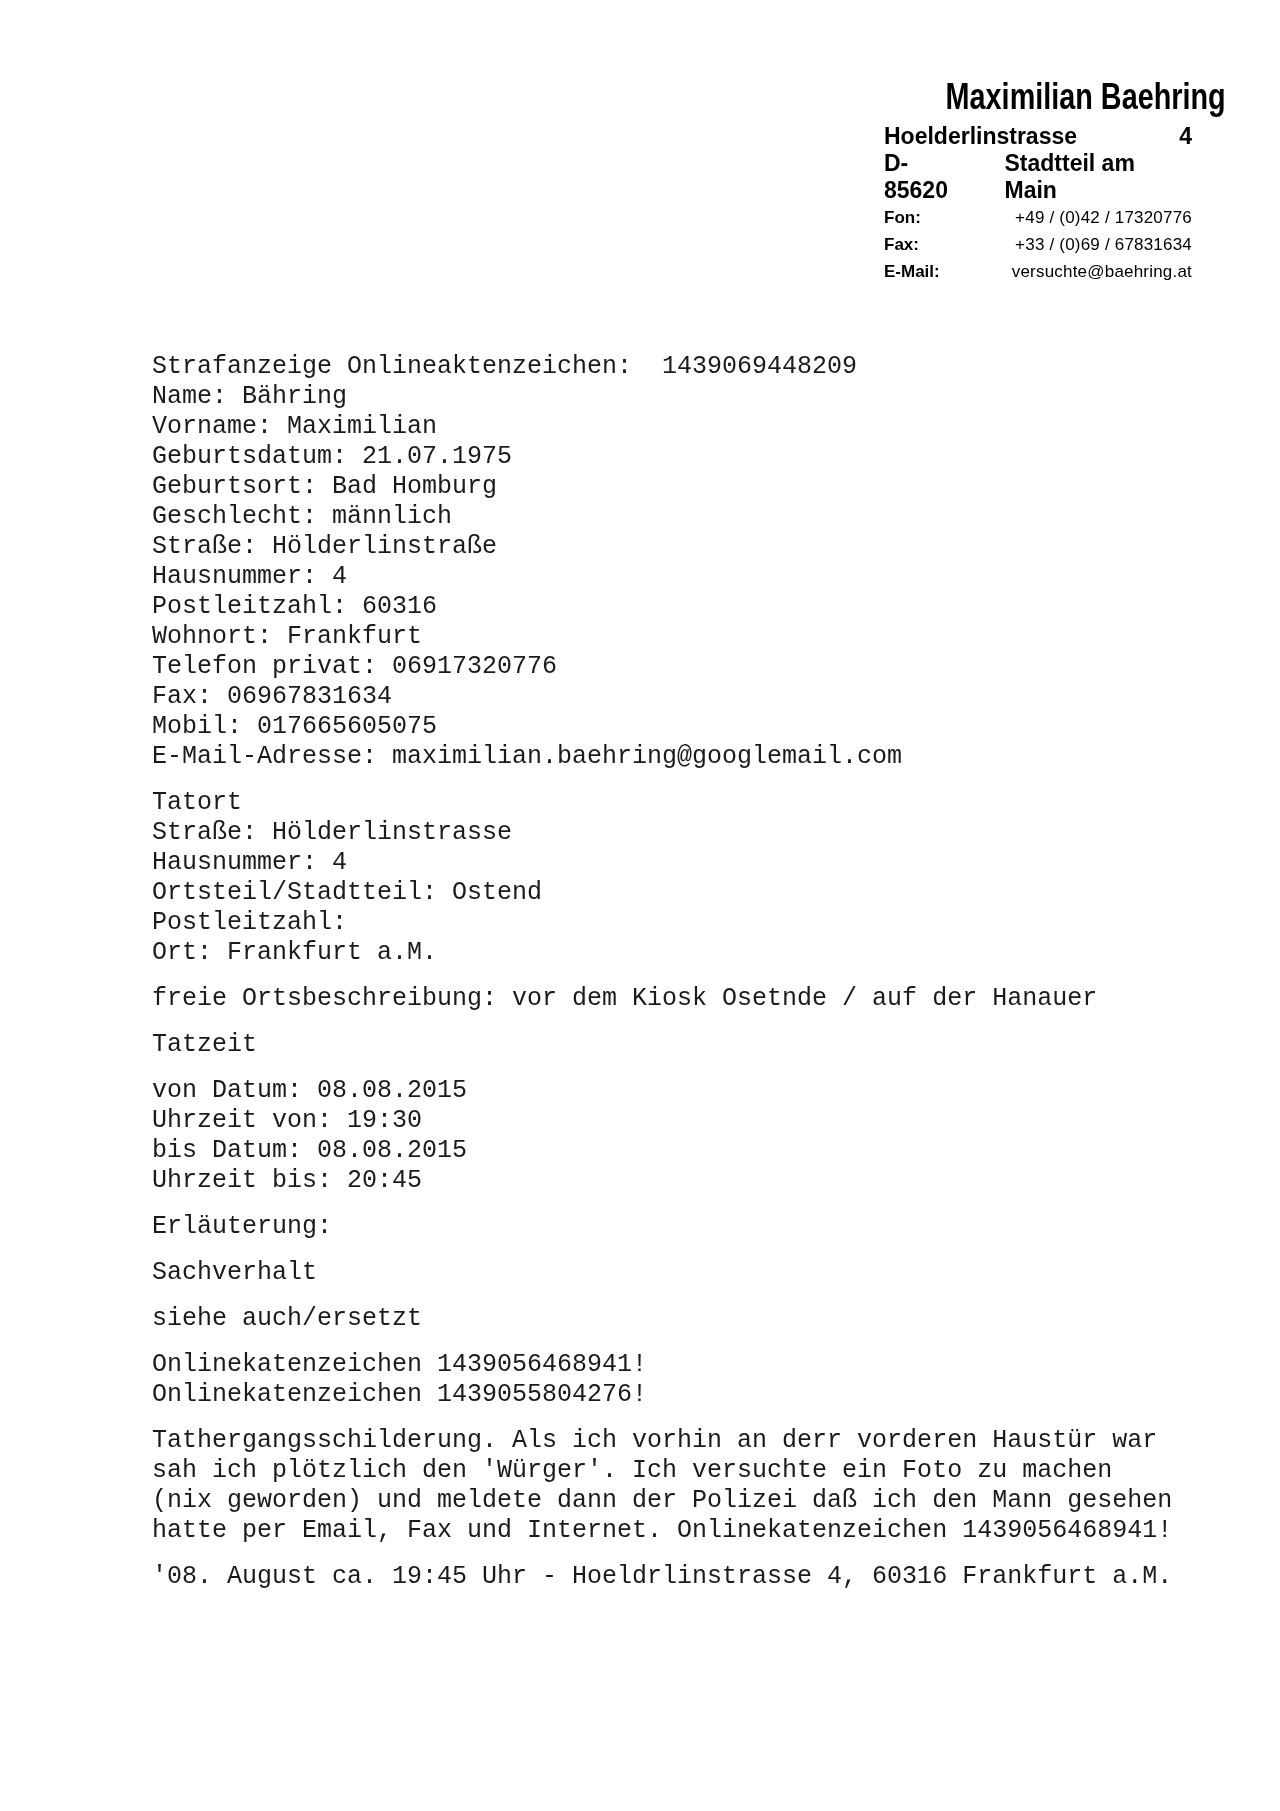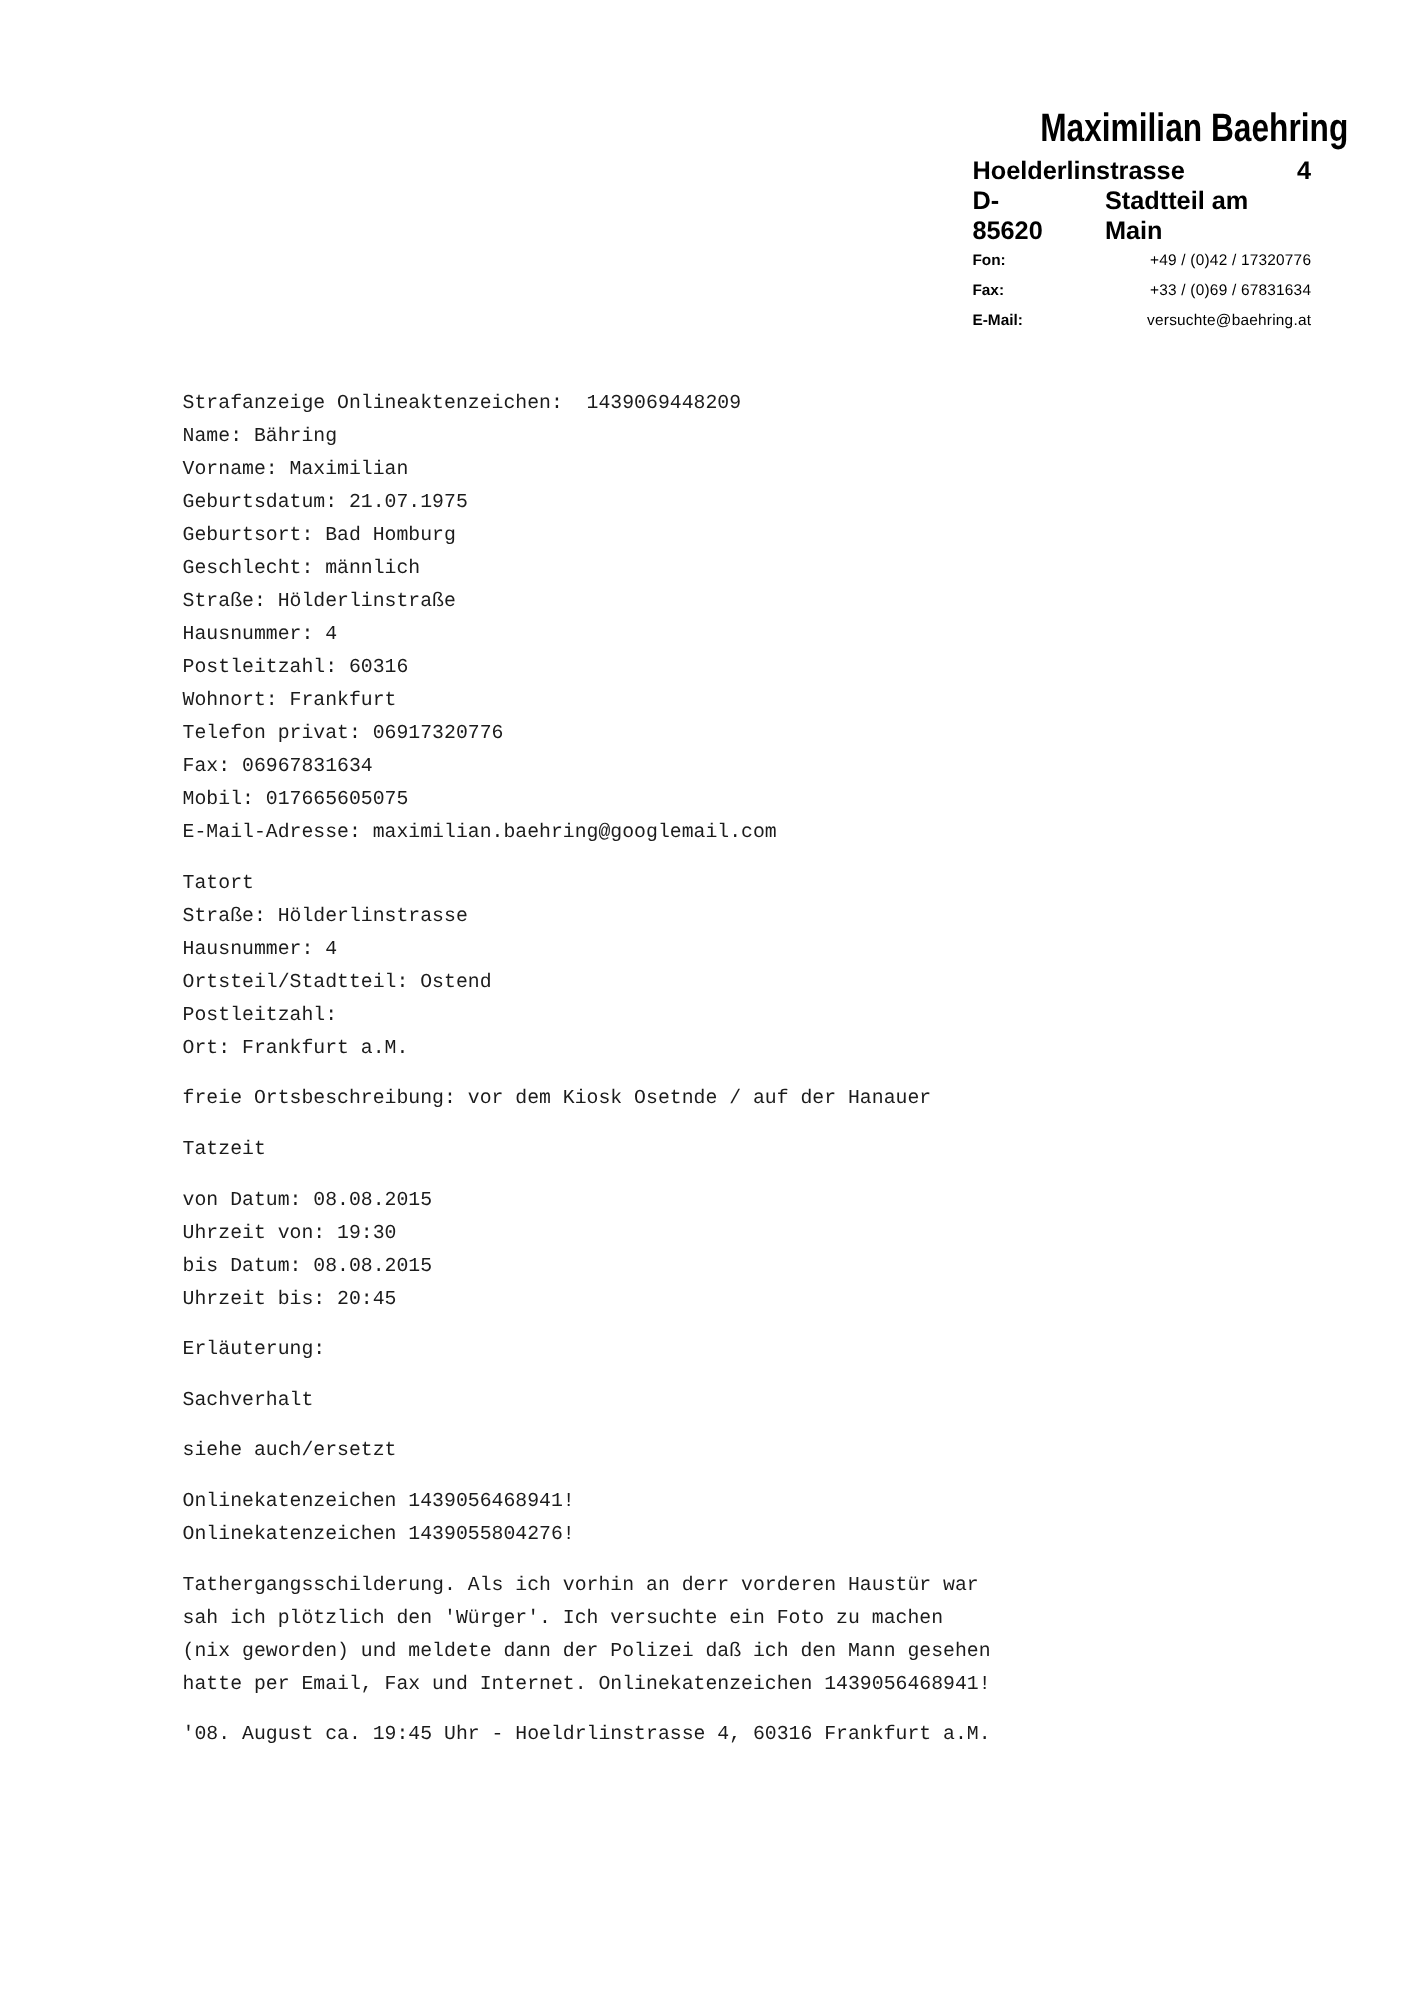--- a/index.html
+++ b/index.html
@@ -11,21 +11,21 @@
     height: 1811px;
     background: #ffffff;
     position: relative;
     overflow: hidden;
     font-family: "Liberation Sans", sans-serif;
     color: #000000;
   }
   
   .letterhead {
     position: absolute;
-    top: 95px;
+    top: 76px;
     right: 88px;
     width: 308px;
     margin-left: 20px;
   }
   .lh-name {
     font-size: 36px;
     line-height: 42px;
     font-weight: bold;
     white-space: nowrap;
     text-align: right;
@@ -40,32 +40,32 @@
     font-weight: bold;
     font-size: 23px;
     line-height: 27px;
     gap: 33px;
   }
   .lh-row.street-row { margin-top: 5px; }
   .lh-contact {
     display: flex;
     justify-content: space-between;
     align-items: baseline;
-    font-size: 14px;
+    font-size: 17px;
     line-height: 27px;
   }
   .lh-contact .c-label { font-weight: bold; }
   .lh-contact .c-value { font-weight: normal; letter-spacing: 0.2px; }
   
   .doc-body {
     position: absolute;
-    left: 166px;
+    left: 152px;
     top: 352px;
     font-family: "Liberation Mono", "DejaVu Sans Mono", monospace;
-    font-size: 18px;
+    font-size: 25px;
     line-height: 30px;
     color: #1b1b1b;
     white-space: pre;
   }
   .para { margin: 0 0 16px 0; }
   .para:last-child { margin-bottom: 0; }
   .line { height: 30px; }
 </style>
 </head>
 <body>

